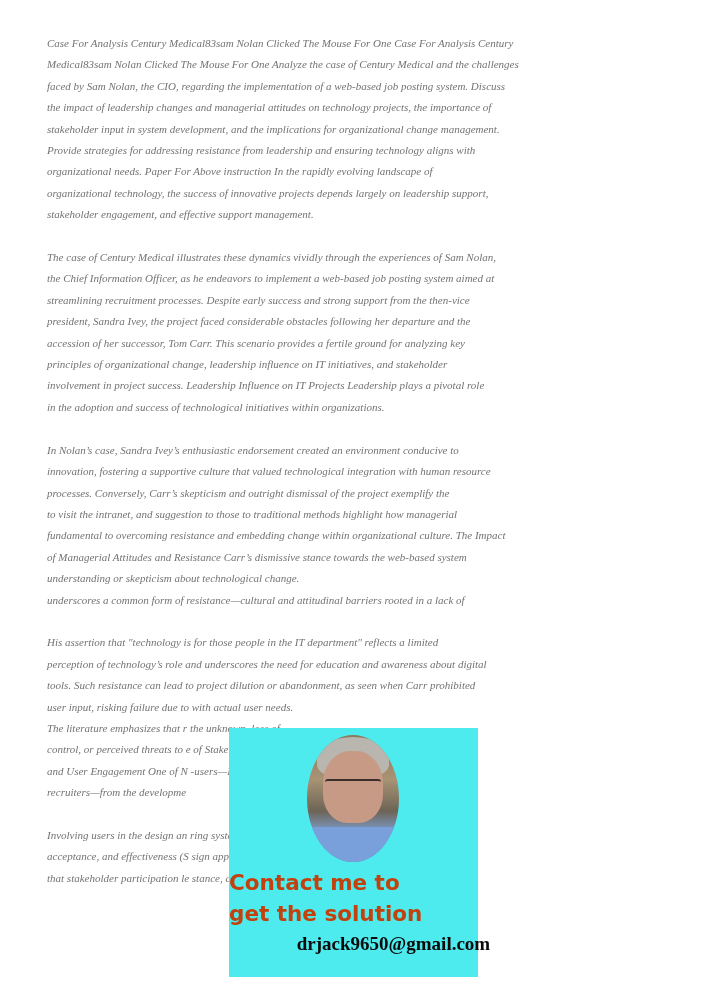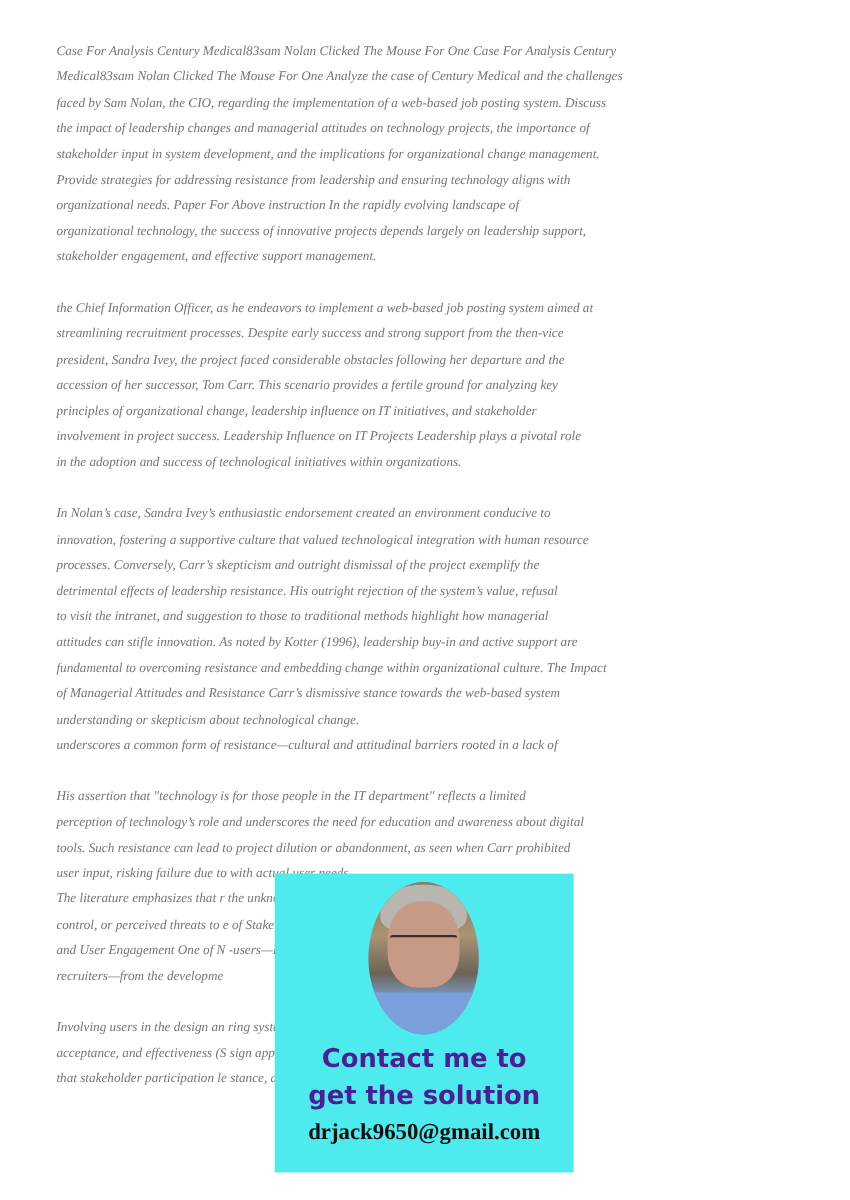--- a/index.html
+++ b/index.html
@@ -18,61 +18,60 @@
   .portrait {
     position: absolute; left: 78px; top: 7px; width: 92px; height: 127px;
     border-radius: 50%; overflow: hidden;
     background: linear-gradient(180deg, #8b7a5e 0%, #a89373 35%, #6d6456 60%, #7ea2d6 78%, #5d83c2 100%);
   }
   .portrait .hair { position:absolute; left:10px; top:2px; width:72px; height:40px; border-radius:50% 50% 30% 30%; background:#b8b6ae; }
   .portrait .face { position:absolute; left:16px; top:16px; width:60px; height:72px; border-radius:45% 45% 40% 40%; background:#c79a86; }
   .portrait .glasses { position:absolute; left:18px; top:44px; width:56px; height:14px; border-top:2px solid #3a2f2a; border-radius:3px; }
   .portrait .shirt { position:absolute; left:0; top:92px; width:92px; height:40px; background:#7aa0dc; }
   .promo-title {
-    position: absolute; left: 0; top: 139px; width: 249px; text-align: center;
+    position: absolute; left: 0; top: 139px; width: 249px; 
     font-family: "DejaVu Sans", "Liberation Sans", sans-serif; font-weight: bold;
-    font-size: 21.5px; line-height: 31px; color: #4c1d95;
+    font-size: 21.5px; line-height: 31px; color: #c2410c;
   }
   .promo-email {
     position: absolute; left: 0; top: 203px; width: 249px; text-align: center;
     font-family: "Liberation Serif", "DejaVu Serif", serif; font-weight: bold;
-    font-size: 19px; line-height: 26px; color: #0b0b0b;
+    font-size: 19px; line-height: 26px; color: #0b0b0b; padding-left: 40px;
   }
 </style>
 </head>
 <body>
 
 <div class="page">
   <p class="para">
     <span class="line">Case For Analysis Century Medical83sam Nolan Clicked The Mouse For One Case For Analysis Century</span>
     <span class="line">Medical83sam Nolan Clicked The Mouse For One Analyze the case of Century Medical and the challenges</span>
     <span class="line">faced by Sam Nolan, the CIO, regarding the implementation of a web-based job posting system. Discuss</span>
     <span class="line">the impact of leadership changes and managerial attitudes on technology projects, the importance of</span>
     <span class="line">stakeholder input in system development, and the implications for organizational change management.</span>
     <span class="line">Provide strategies for addressing resistance from leadership and ensuring technology aligns with</span>
     <span class="line">organizational needs. Paper For Above instruction In the rapidly evolving landscape of</span>
     <span class="line">organizational technology, the success of innovative projects depends largely on leadership support,</span>
     <span class="line">stakeholder engagement, and effective support management.</span>
   </p>
   <p class="para">
+    <span class="line">The case of Century Medical illustrates these dynamics vividly through the experiences of Sam Nolan,</span>
     <span class="line">the Chief Information Officer, as he endeavors to implement a web-based job posting system aimed at</span>
     <span class="line">streamlining recruitment processes. Despite early success and strong support from the then-vice</span>
     <span class="line">president, Sandra Ivey, the project faced considerable obstacles following her departure and the</span>
     <span class="line">accession of her successor, Tom Carr. This scenario provides a fertile ground for analyzing key</span>
     <span class="line">principles of organizational change, leadership influence on IT initiatives, and stakeholder</span>
     <span class="line">involvement in project success. Leadership Influence on IT Projects Leadership plays a pivotal role</span>
     <span class="line">in the adoption and success of technological initiatives within organizations.</span>
   </p>
   <p class="para">
     <span class="line">In Nolan’s case, Sandra Ivey’s enthusiastic endorsement created an environment conducive to</span>
     <span class="line">innovation, fostering a supportive culture that valued technological integration with human resource</span>
     <span class="line">processes. Conversely, Carr’s skepticism and outright dismissal of the project exemplify the</span>
-    <span class="line">detrimental effects of leadership resistance. His outright rejection of the system’s value, refusal</span>
     <span class="line">to visit the intranet, and suggestion to those to traditional methods highlight how managerial</span>
-    <span class="line">attitudes can stifle innovation. As noted by Kotter (1996), leadership buy-in and active support are</span>
     <span class="line">fundamental to overcoming resistance and embedding change within organizational culture. The Impact</span>
     <span class="line">of Managerial Attitudes and Resistance Carr’s dismissive stance towards the web-based system</span>
     <span class="line">understanding or skepticism about technological change.</span>
     <span class="line">underscores a common form of resistance—cultural and attitudinal barriers rooted in a lack of</span>
   </p>
   <p class="para">
     <span class="line">His assertion that "technology is for those people in the IT department" reflects a limited</span>
     <span class="line">perception of technology’s role and underscores the need for education and awareness about digital</span>
     <span class="line">tools. Such resistance can lead to project dilution or abandonment, as seen when Carr prohibited</span>
     <span class="line">user input, risking failure due to                                                            with actual user needs.</span>

